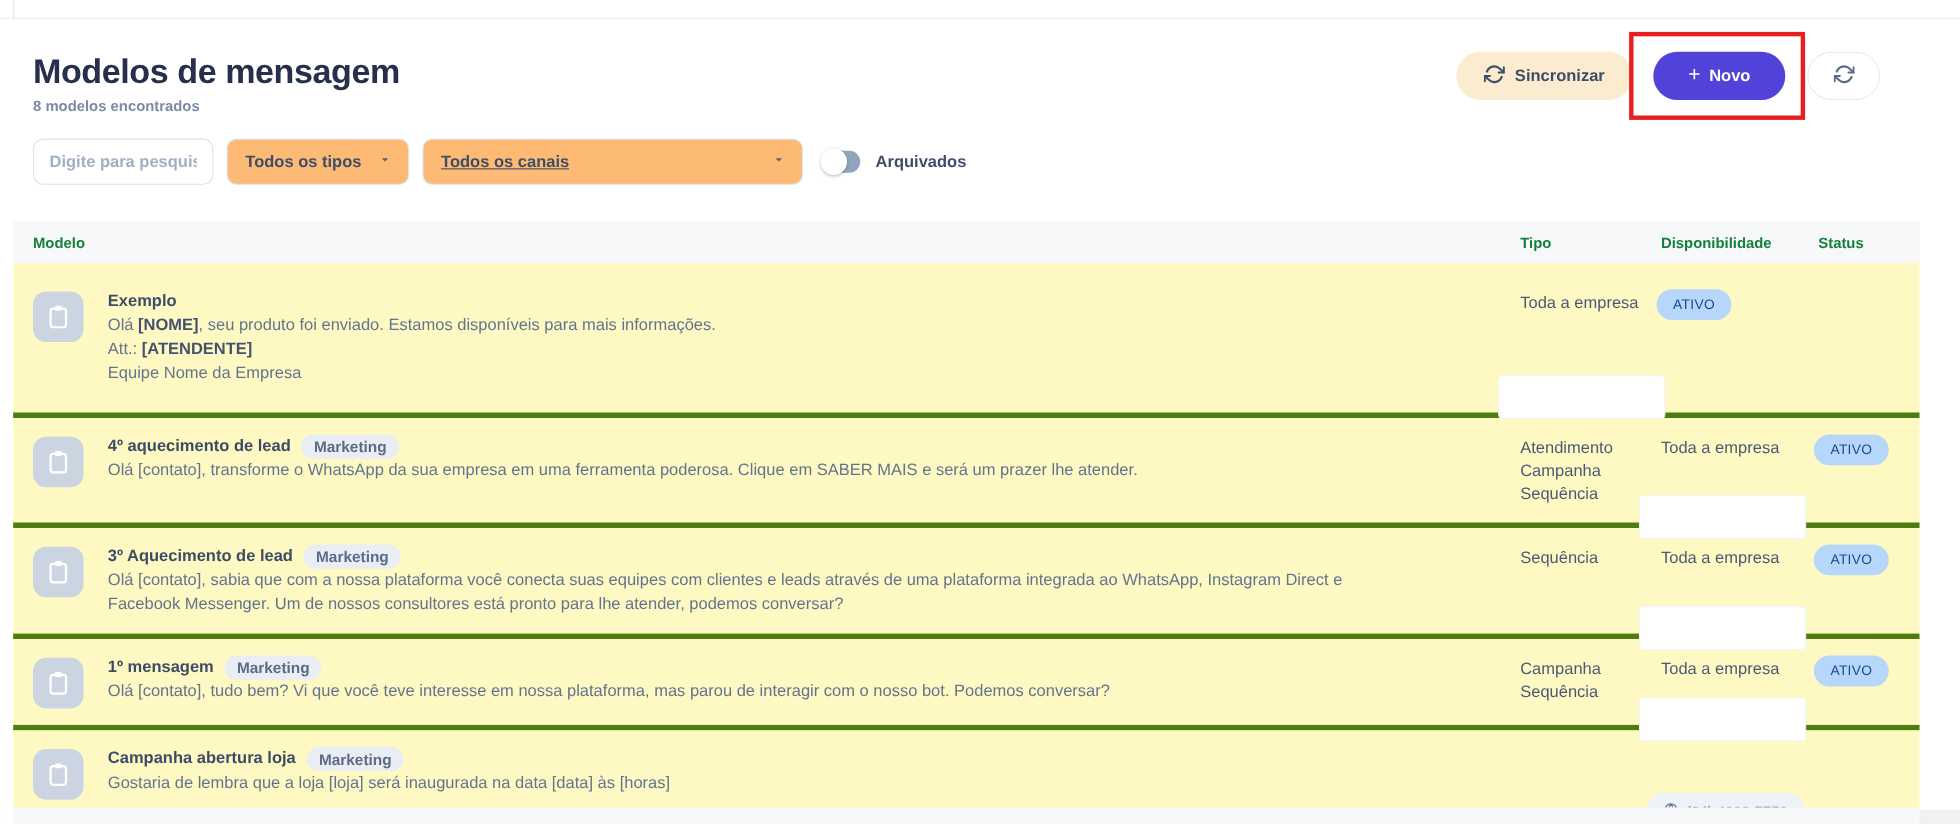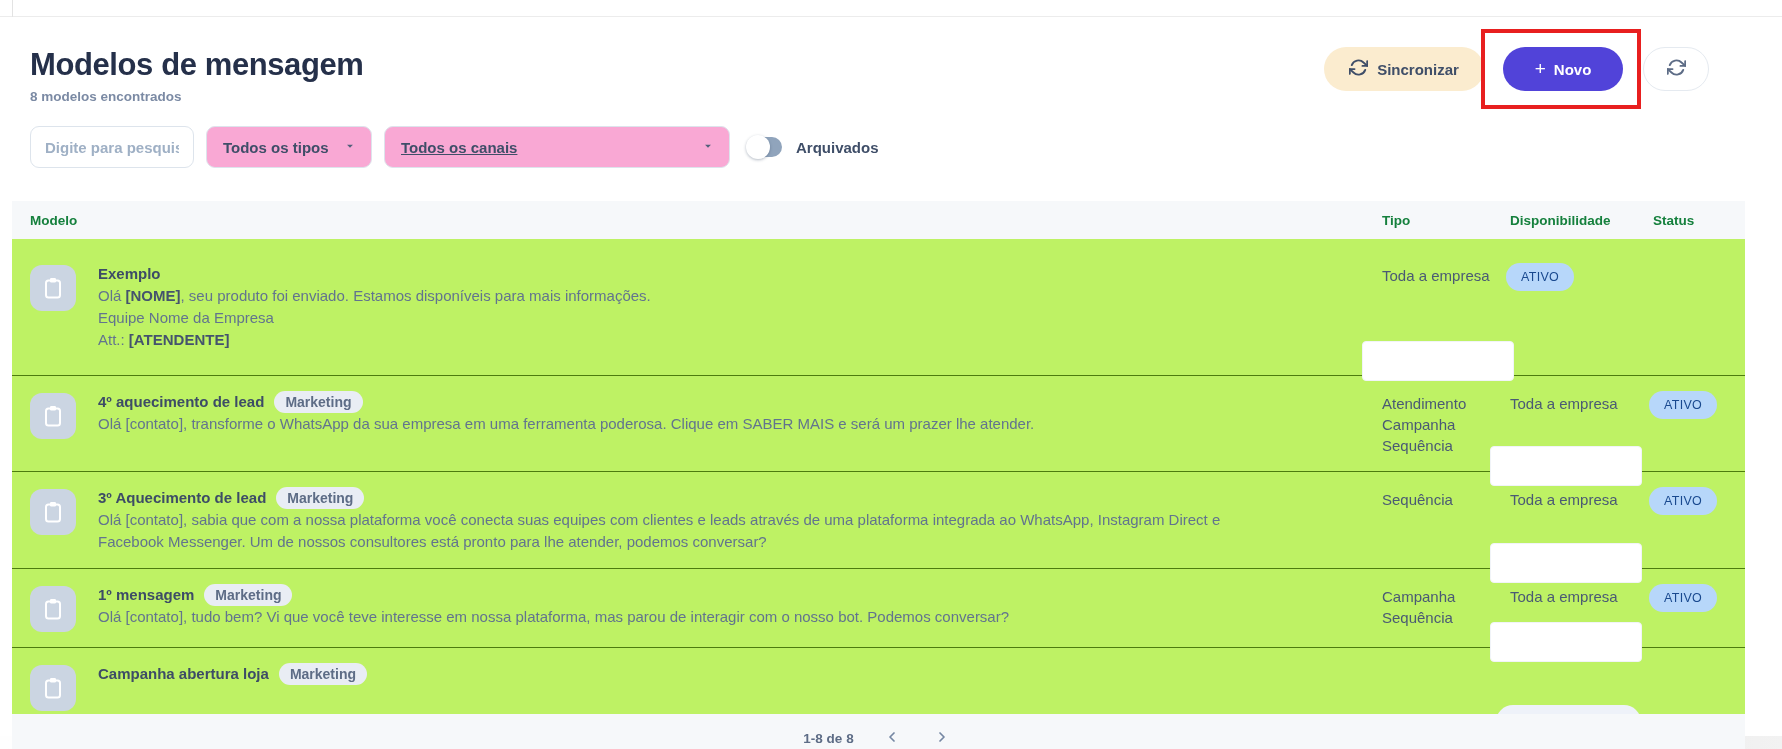--- a/index.html
+++ b/index.html
@@ -26,38 +26,38 @@
   .red-box { position:absolute; left:-22px; right:-18px; top:-18px; bottom:-18px; border:4px solid #e81f1f; pointer-events:none; z-index:3; }
   .btn-novo { width:120px; background:#5143d9; color:#fff; gap:8px; }
   .btn-novo .plus { font-size:19px; font-weight:400; line-height:1; transform:translateY(-1px); }
   .btn-refresh { width:66px; margin-left:20px; background:#fff; border:1px solid #e5eaf0; color:#5d6c86; }
   .btn-refresh svg { stroke:#5d6c86; }
 
   
   .filter-row { display:flex; align-items:center; padding-left:18px; margin-top:22px; height:42px; }
   .search-input { width:164px; height:42px; border:1px solid #dde4ec; border-radius:9px; padding:0 14px; font-family:inherit; font-size:15px; color:#3f4e68; outline:none; }
   .search-input::placeholder { color:#9fb0c5; font-weight:600; }
-  .select { display:flex; align-items:center; justify-content:space-between; height:42px; border:1px solid #dde4ec; border-radius:9px; background:#f9a8d4; padding:0 14px 0 16px; margin-left:12px; font-size:15px; font-weight:700; color:#3f4e68; cursor:pointer; }
+  .select { display:flex; align-items:center; justify-content:space-between; height:42px; border:1px solid #dde4ec; border-radius:9px; background:#fdba74; padding:0 14px 0 16px; margin-left:12px; font-size:15px; font-weight:700; color:#3f4e68; cursor:pointer; }
   .select.narrow { width:166px; }
   .select.wide { width:346px;text-decoration:underline; }
   .select svg { fill:#51607a; }
   .toggle-group { display:flex; align-items:center; margin-left:18px; gap:14px; }
   .toggle { position:relative; width:34px; height:20px; border-radius:10px; background:#90a4bc; cursor:pointer; flex:none; }
   .toggle .knob { position:absolute; left:-2px; top:-2px; width:24px; height:24px; border-radius:50%; background:#fff; box-shadow:0 1px 3px rgba(40,60,90,.35); }
   .toggle-label { font-size:15px; font-weight:700; color:#3f4e68; }
 
   
   .table { margin-top:33px; }
   .grid { display:grid; grid-template-columns:1fr 128px 143px 104px; }
   .thead { background:#f6f8fa; height:38px; align-items:center; }
   .th { font-size:13.5px; font-weight:700; color:#15803d; }
   .th-modelo { padding-left:18px; }
   .th-mini { padding-left:12px; }
 
-  .row { border-bottom:1px solid #4d7c0f; padding:15px 0; position:relative; background:#bef264; cursor:pointer; }
+  .row { border-bottom:5px solid #4d7c0f; padding:15px 0; position:relative; background:#fef9c3; cursor:pointer; }
   .row.row-first { padding:24px 0; }
   .name-cell { display:flex; padding-left:18px; }
   .tpl-icon { width:46px; height:46px; border-radius:12px; background:#cbd5e2; display:flex; align-items:center; justify-content:center; flex:none; margin-top:2px; }
   .name-text { margin-left:22px; max-width:1180px; }
   .name-line { display:flex; align-items:center; gap:10px; }
   .tpl-name { font-size:15px; font-weight:700; color:#3d4c66; line-height:22px; }
   .tpl-tag { background:#e9edf4; border-radius:11px; padding:3px 11px; font-size:14px; font-weight:600; color:#5d6c86; }
   .tpl-desc { font-size:15px; color:#62748e; line-height:22px; }
   .tpl-desc strong { color:#44536d; font-weight:700; }
   .type-cell, .avail-cell { padding-left:12px; font-size:15px; color:#4a5a74; line-height:21px; padding-top:2px; }
@@ -161,22 +161,22 @@
                   <rect x="9" y="2" width="6" height="4.5" rx="1.2" fill="#fff" stroke="none"></rect>
                 </svg>
       </div>
       <div class="name-text">
         <div class="name-line">
           <span class="tpl-name">Exemplo</span>
 
         </div>
         <div class="tpl-desc">
                   <div>Olá <strong>[NOME]</strong>, seu produto foi enviado. Estamos disponíveis para mais informações.</div>
+                  <div>Att.: <strong>[ATENDENTE]</strong></div>
                   <div>Equipe Nome da Empresa</div>
-                  <div>Att.: <strong>[ATENDENTE]</strong></div>
                 </div>
       </div>
     </div>
     <div class="avail-cell">
       <span class="av-text">Toda a empresa</span>
       <span class="popover-ph"></span>
       
     </div>
     <div class="status-cell">
       <span class="badge">ATIVO</span>
@@ -285,20 +285,23 @@
         <svg width="24" height="24" viewBox="0 0 24 24" fill="none" stroke="#fff" stroke-width="2" stroke-linecap="round" stroke-linejoin="round">
                   <rect x="5" y="4.5" width="14" height="17" rx="2.5"></rect>
                   <rect x="9" y="2" width="6" height="4.5" rx="1.2" fill="#fff" stroke="none"></rect>
                 </svg>
       </div>
       <div class="name-text">
         <div class="name-line">
           <span class="tpl-name">Campanha abertura loja</span>
           <span class="tpl-tag">Marketing</span>
         </div>
+        <div class="tpl-desc">
+                  <div>Gostaria de lembra que a loja [loja] será inaugurada na data [data] às [horas]</div>
+                </div>
       </div>
     </div>
     <div class="type-cell"></div>
     <div class="avail-cell">
 
       <span class="phone-pill">
         <span><svg width="14" height="14" viewBox="0 0 24 24" fill="none" stroke-width="2">
                     <circle cx="12" cy="12" r="9"></circle>
                     <path d="M3.5 12h17M12 3a14 14 0 0 1 0 18M12 3a14 14 0 0 0 0 18"></path>
                   </svg></span>

